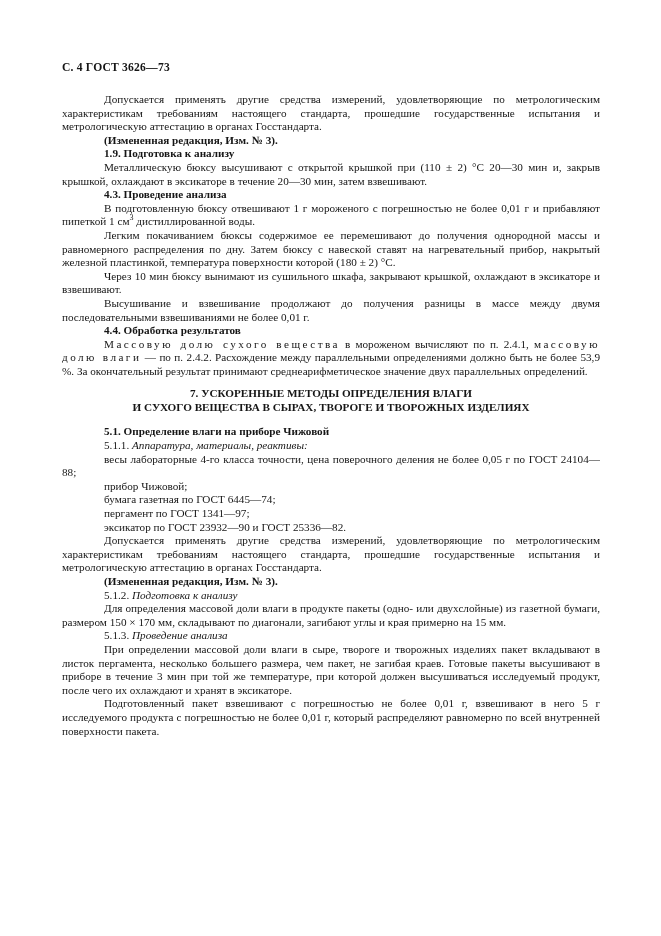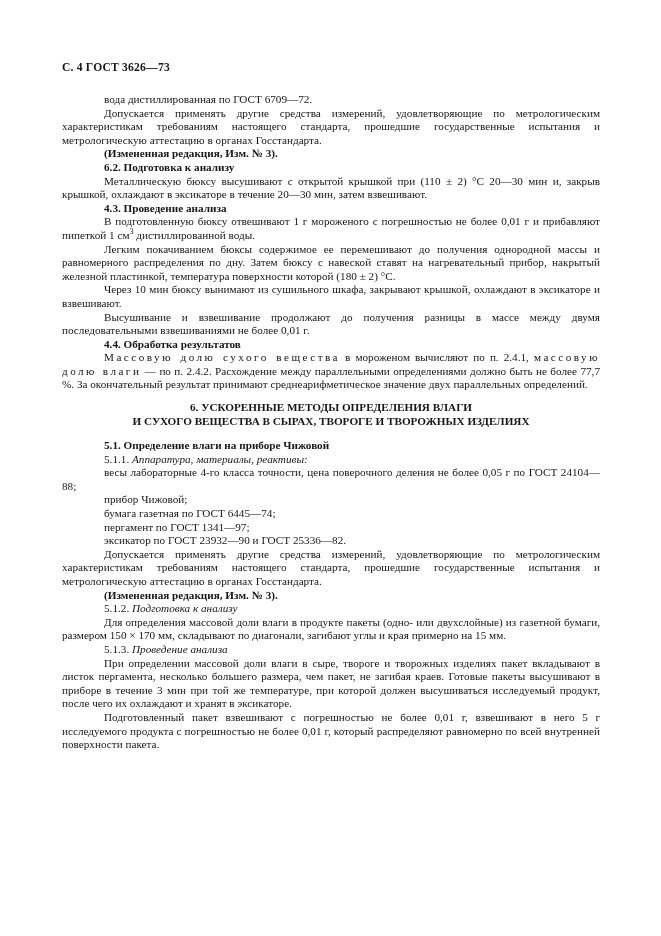--- a/index.html
+++ b/index.html
@@ -56,38 +56,37 @@
 </style>
 </head>
 <body>
 
 <div class="page">
 
   <div class="page-header">С. 4 ГОСТ 3626—73</div>
 
   <div class="content">
 
-    <p>вода дистиллированная по ГОСТ 6709—72.</p>
     <p>Допускается применять другие средства  измерений,  удовлетворяющие  по метрологическим характеристикам требованиям настоящего стандарта, прошедшие государственные испытания и метрологическую аттестацию в органах Госстандарта.</p>
     <p class="bold">(Измененная редакция, Изм. № 3).</p>
 
-    <p class="bold">6.2. Подготовка к анализу</p>
+    <p class="bold">1.9. Подготовка к анализу</p>
     <p>Металлическую бюксу высушивают с открытой  крышкой  при (110 ± 2) °С 20—30 мин  и, закрыв крышкой, охлаждают в эксикаторе в течение 20—30 мин, затем взвешивают.</p>
 
     <p class="bold">4.3. Проведение анализа</p>
     <p><span>В подготовленную бюксу отвешивают 1 г мороженого с погрешностью не более 0,01 г и прибавляют пипеткой 1 см</span><sup>3</sup><span>  дистиллированной воды.</span></p>
     <p>Легким покачиванием бюксы содержимое ее перемешивают до получения однородной массы и равномерного распределения по дну. Затем  бюксу  с  навеской  ставят  на  нагревательный прибор, накрытый  железной пластинкой, температура поверхности которой (180 ± 2) °С.</p>
     <p>Через 10 мин бюксу вынимают из сушильного шкафа, закрывают крышкой, охлаждают в эксикаторе и взвешивают.</p>
     <p>Высушивание и взвешивание продолжают до получения разницы в массе между двумя последовательными взвешиваниями не более 0,01 г.</p>
 
     <p class="bold">4.4. Обработка результатов</p>
-    <p><span class="spaced">Массовую долю сухого вещества</span><span>  в мороженом вычисляют по п. 2.4.1, </span><span class="spaced">массовую долю влаги</span><span> — по п. 2.4.2. Расхождение между параллельными определениями должно быть не более 77,7 %.  За окончательный результат принимают среднеарифметическое значение двух параллельных определений.</span></p>
+    <p><span class="spaced">Массовую долю сухого вещества</span><span>  в мороженом вычисляют по п. 2.4.1, </span><span class="spaced">массовую долю влаги</span><span> — по п. 2.4.2. Расхождение между параллельными определениями должно быть не более 53,9 %.  За окончательный результат принимают среднеарифметическое значение двух параллельных определений.</span></p>
 
     <div class="section-title">
-      <div>6. УСКОРЕННЫЕ МЕТОДЫ ОПРЕДЕЛЕНИЯ ВЛАГИ</div>
+      <div>7. УСКОРЕННЫЕ МЕТОДЫ ОПРЕДЕЛЕНИЯ ВЛАГИ</div>
       <div>И СУХОГО ВЕЩЕСТВА В СЫРАХ, ТВОРОГЕ И ТВОРОЖНЫХ ИЗДЕЛИЯХ</div>
     </div>
 
     <p class="bold">5.1. Определение влаги на приборе Чижовой</p>
 
     <p><span>5.1.1. </span><span class="it">Аппаратура, материалы, реактивы:</span></p>
     <p>весы лабораторные 4-го класса точности, цена поверочного деления не более 0,05 г по ГОСТ 24104—88;</p>
     <p>прибор Чижовой;</p>
     <p>бумага газетная по ГОСТ 6445—74;</p>
     <p>пергамент по ГОСТ 1341—97;</p>

